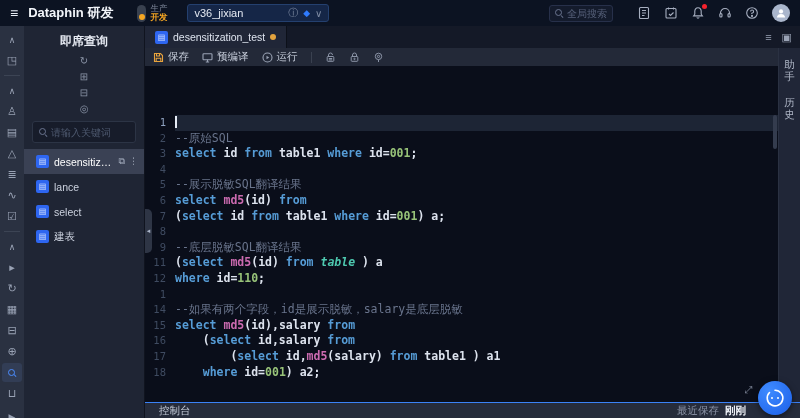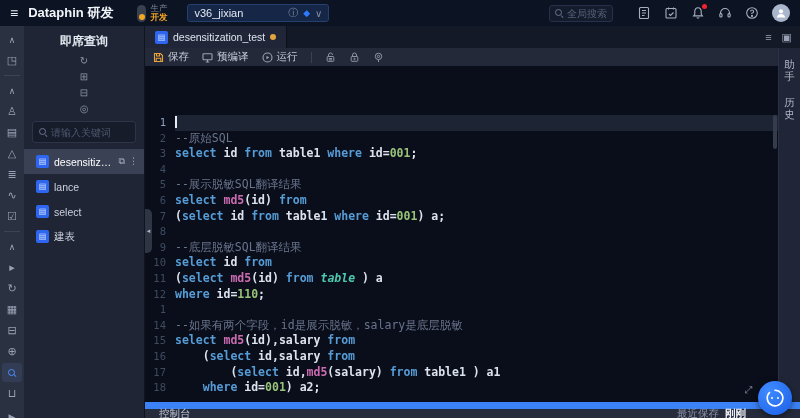--- a/index.html
+++ b/index.html
@@ -100,21 +100,21 @@
   .tok-t { color:#4ec9b0;font-style:italic; }
   .caret { display:inline-block; width:2px; height:12px; background:#e5ebf5; vertical-align:-2px; }
   .collapse-handle { position:absolute; left:0; top:96px; width:7px; height:44px; background:#2e3545; border-radius:0 5px 5px 0; display:flex; align-items:center; justify-content:center; color:#aab4c8; font-size:7px; cursor:pointer; }
   .vscroll { position:absolute; right:1px; top:2px; width:4px; height:34px; background:#343c4e; border-radius:2px; cursor:pointer; }
   .corner-ops { position:absolute; right:8px; bottom:6px; display:flex; gap:9px; color:#8b93a6; font-size:10px; }
   .corner-ops span { cursor:pointer; }
 
   .rstrip { width:22px; background:#202637; border-left:1px solid #2a3142; display:flex; flex-direction:column; align-items:center; padding-top:10px; gap:14px; flex:none; }
   .vtab { white-space:pre-line; text-align:center; font-size:10.5px; line-height:12px; color:#aeb6c6; cursor:pointer; }
 
-  .statusbar { display:flex; align-items:center; height:16px; background:#262c3b; border-top:7px solid #3b82f6; padding:0 54px 0 14px; flex:none; font-size:10.5px; }
+  .statusbar { display:flex; align-items:center; height:16px; background:#262c3b; border-top:1px solid #3b82f6; padding:0 54px 0 14px; flex:none; font-size:10.5px; }
   .st-console { color:#c2c9d6; cursor:pointer; }
   .st-right { margin-left:auto; display:flex; gap:6px; }
   .st-saved-label { color:#8b93a6; }
   .st-saved-value { color:#eef1f7; font-weight:bold; }
 
   .assistant { position:absolute; right:8px; bottom:3px; width:34px; height:34px; border-radius:50%; background:radial-gradient(circle at 32% 28%, #3f8bff, #1b5fe8); border:0; display:flex; align-items:center; justify-content:center; cursor:pointer; z-index:50; box-shadow:0 2px 6px rgba(0,0,0,.5); }
   .assistant svg { width:22px; height:22px; }
 </style>
 </head>
 <body>
@@ -341,24 +341,20 @@
                 </div>
                 <div class="line">
                   <span class="lnum">8</span>
                   <span class="codetxt"></span>
                 </div>
                 <div class="line">
                   <span class="lnum">9</span>
                   <span class="codetxt"><span class="tok-c">--底层脱敏SQL翻译结果</span></span>
                 </div>
                 <div class="line">
-                  <span class="lnum">10</span>
-                  <span class="codetxt"><span class="tok-k">select</span><span class="tok-p"> id </span><span class="tok-k">from</span></span>
-                </div>
-                <div class="line">
                   <span class="lnum">11</span>
                   <span class="codetxt"><span class="tok-p">(</span><span class="tok-k">select</span><span class="tok-p"> </span><span class="tok-f">md5</span><span class="tok-p">(id) </span><span class="tok-k">from</span><span class="tok-p"> </span><span class="tok-t">table</span><span class="tok-p"> ) a</span></span>
                 </div>
                 <div class="line">
                   <span class="lnum">12</span>
                   <span class="codetxt"><span class="tok-k">where</span><span class="tok-p"> id=</span><span class="tok-n">110</span><span class="tok-p">;</span></span>
                 </div>
                 <div class="line">
                   <span class="lnum">1</span>
                   <span class="codetxt"></span>

